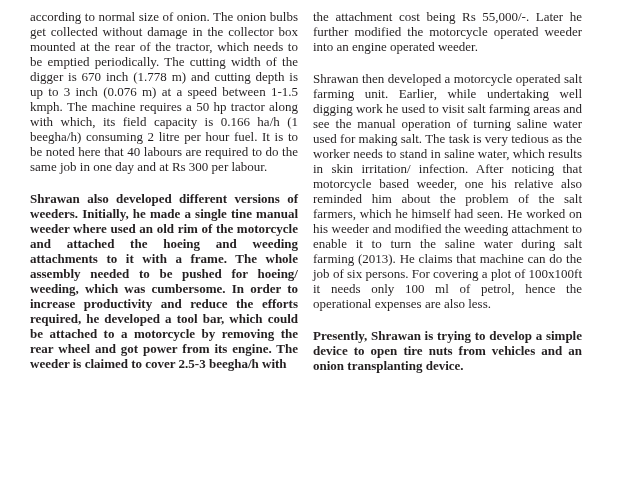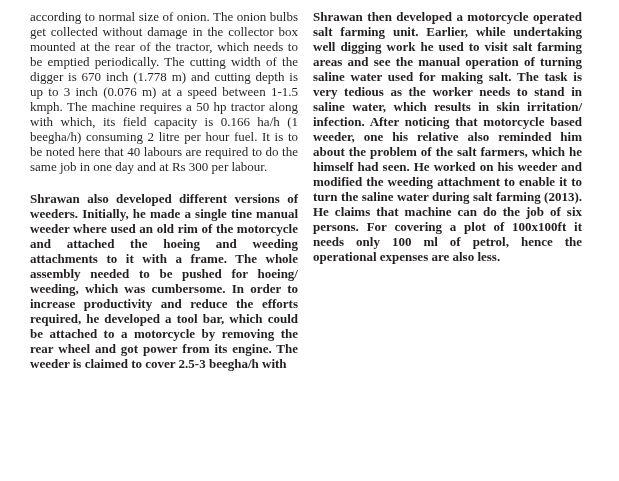--- a/index.html
+++ b/index.html
@@ -32,14 +32,16 @@
   </style>
 </head>
 <body>
 
 <div class="column col-left">
   <p class="para">according to normal size of onion. The onion bulbs get collected without damage in the collector box mounted at the rear of the tractor, which needs to be emptied periodically. The cutting width of the digger is 670 inch (1.778 m) and cutting depth is up to 3 inch (0.076 m) at a speed between 1-1.5 kmph. The machine requires a 50 hp tractor along with which, its field capacity is 0.166 ha/h (1 beegha/h) consuming 2 litre per hour fuel. It is to be noted here that 40 labours are required to do the same job in one day and at Rs 300 per labour.</p>
   <p class="para">Shrawan also developed different versions of weeders. Initially, he made a single tine manual weeder where used an old rim of the motorcycle and attached the hoeing and weeding attachments to it with a frame. The whole assembly needed to be pushed for hoeing/ weeding, which was cumbersome. In order to increase productivity and reduce the efforts required, he developed a tool bar, which could be attached to a motorcycle by removing the rear wheel and got power from its engine. The weeder is claimed to cover 2.5-3 beegha/h with</p>
 </div>
 
 <div class="column col-right">
+  <p class="para">the attachment cost being Rs 55,000/-. Later he further modified the motorcycle operated weeder into an engine operated weeder.</p>
   <p class="para">Shrawan then developed a motorcycle operated salt farming unit. Earlier, while undertaking well digging work he used to visit salt farming areas and see the manual operation of turning saline water used for making salt. The task is very tedious as the worker needs to stand in saline water, which results in skin irritation/ infection. After noticing that motorcycle based weeder, one his relative also reminded him about the problem of the salt farmers, which he himself had seen. He worked on his weeder and modified the weeding attachment to enable it to turn the saline water during salt farming (2013). He claims that machine can do the job of six persons. For covering a plot of 100x100ft it needs only 100 ml of petrol, hence the operational expenses are also less.</p>
+  <p class="para">Presently, Shrawan is trying to develop a simple device to open tire nuts from vehicles and an onion transplanting device.</p>
 </div>
 
 </body></html>

